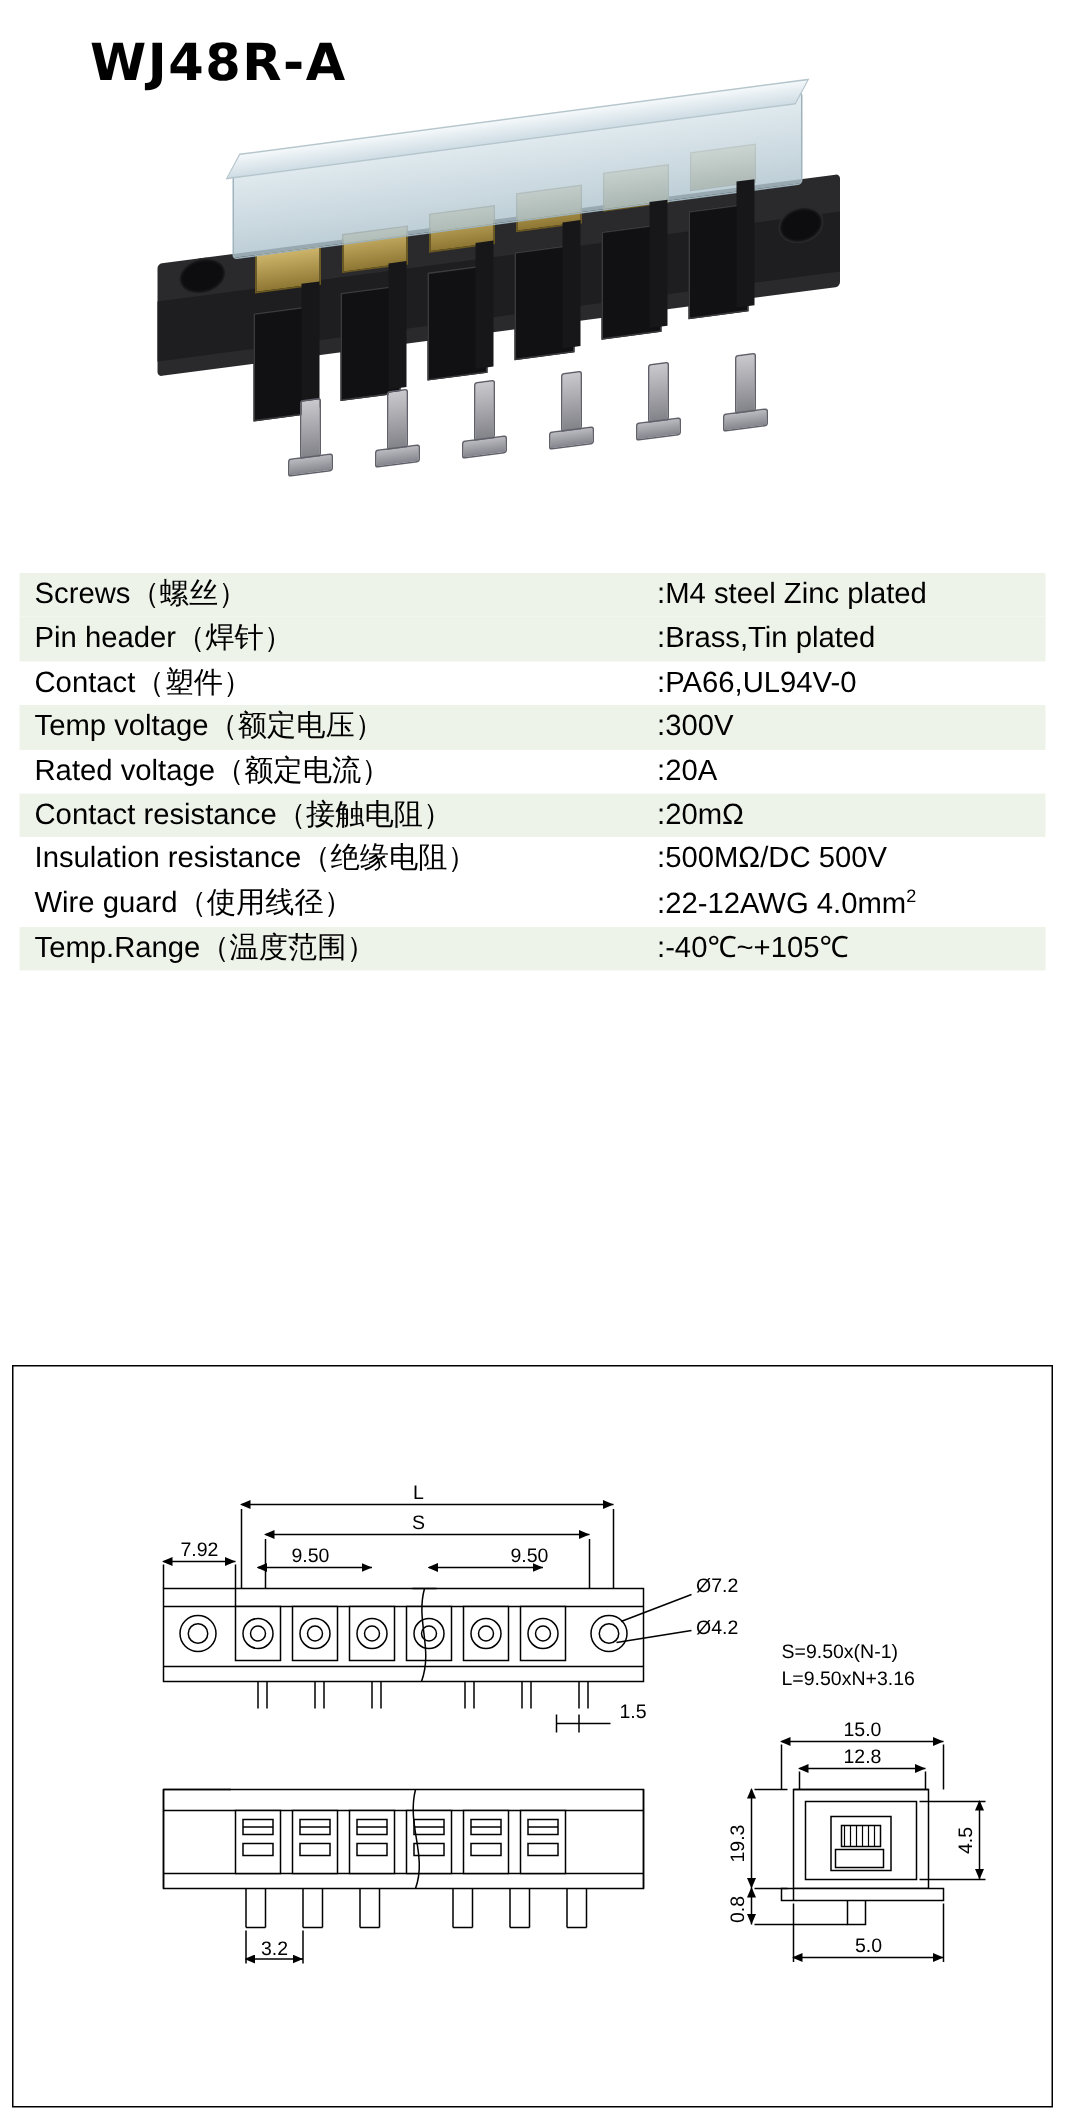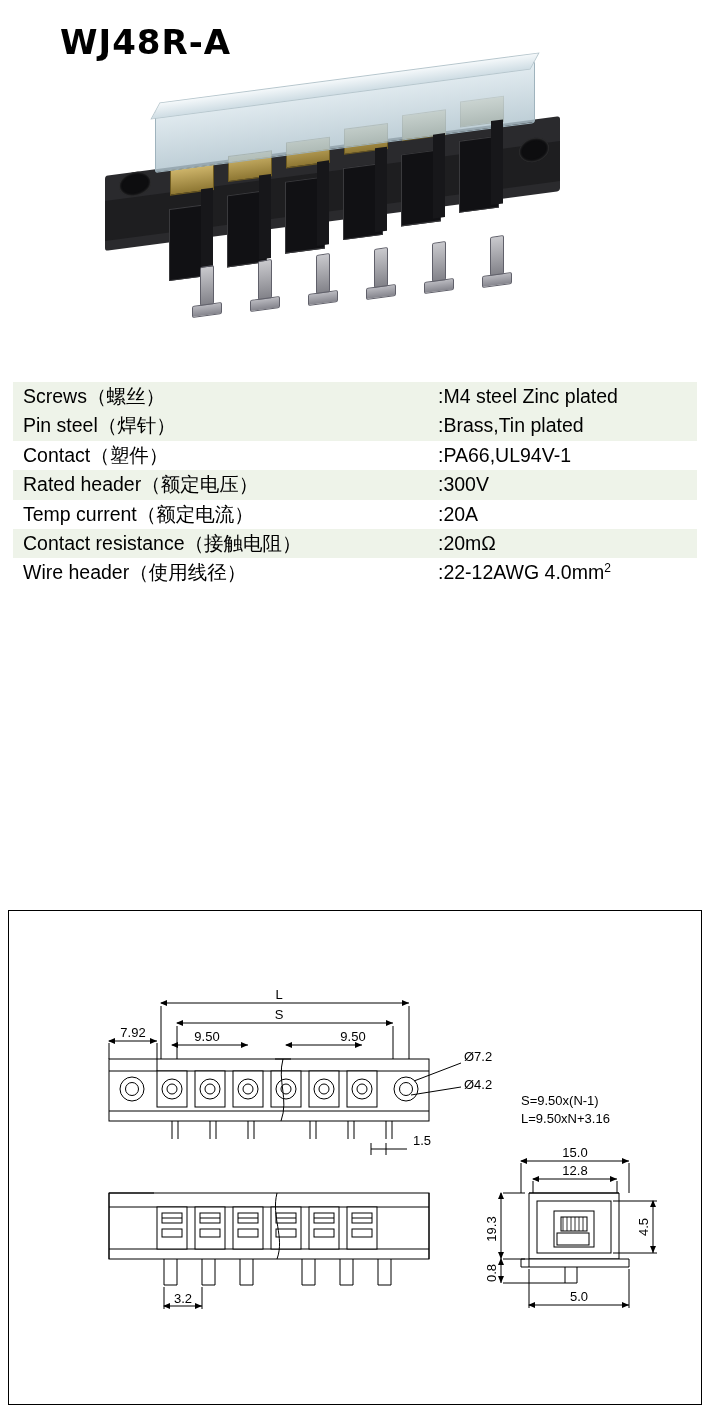--- a/index.html
+++ b/index.html
@@ -224,42 +224,50 @@
   </div>
 </div>
 
 <table id="spec-table">
   <tbody>
     <tr class="alt">
       <td class="k">Screws（螺丝）</td>
       <td class="v">:M4 steel Zinc plated</td>
     </tr>
     <tr class="alt">
-      <td class="k">Pin steel（焊针）</td>
+      <td class="k">Pin header（焊针）</td>
       <td class="v">:Brass,Tin plated</td>
     </tr>
     <tr>
       <td class="k">Contact（塑件）</td>
-      <td class="v">:PA66,UL94V-1</td>
+      <td class="v">:PA66,UL94V-0</td>
     </tr>
     <tr class="alt">
-      <td class="k">Rated header（额定电压）</td>
+      <td class="k">Temp voltage（额定电压）</td>
       <td class="v">:300V</td>
     </tr>
     <tr>
-      <td class="k">Temp current（额定电流）</td>
+      <td class="k">Rated voltage（额定电流）</td>
       <td class="v">:20A</td>
     </tr>
     <tr class="alt">
       <td class="k">Contact resistance（接触电阻）</td>
       <td class="v">:20mΩ</td>
     </tr>
     <tr>
-      <td class="k">Wire header（使用线径）</td>
+      <td class="k">Insulation resistance（绝缘电阻）</td>
+      <td class="v">:500MΩ/DC 500V</td>
+    </tr>
+    <tr>
+      <td class="k">Wire guard（使用线径）</td>
       <td class="v"><span>:22-12AWG 4.0mm</span><span class="sup">2</span></td>
+    </tr>
+    <tr class="alt">
+      <td class="k">Temp.Range（温度范围）</td>
+      <td class="v">:-40℃~+105℃</td>
     </tr>
   </tbody>
 </table>
 
 <div id="drawing">
 <svg width="692" height="493" viewBox="0 0 692 493" xmlns="http://www.w3.org/2000/svg">
   <defs>
     <marker id="ar" markerWidth="8" markerHeight="8" refX="7" refY="3" orient="auto">
       <path d="M0,0 L7,3 L0,6 z" fill="#000"></path>
     </marker>

